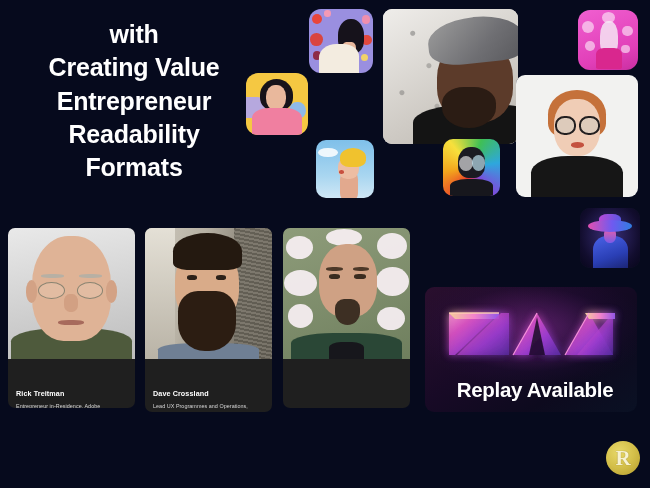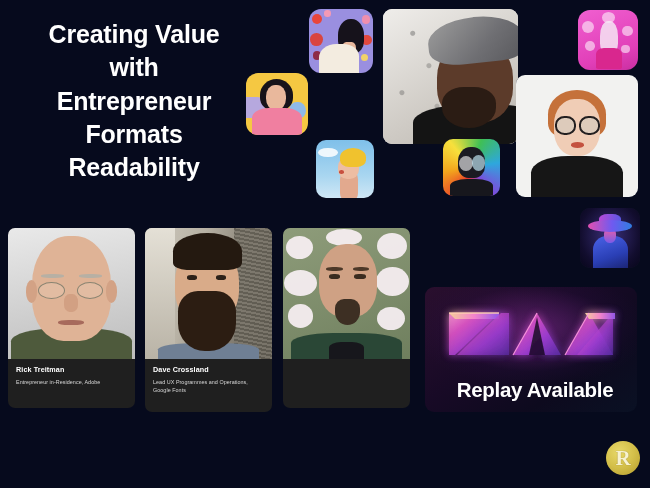--- a/index.html
+++ b/index.html
@@ -262,20 +262,21 @@
   }
 
   
   .spk-card {
     position: absolute;
     background: #1f1f1f;
     border-radius: 7px;
     overflow: hidden;
     display: flex;
     flex-direction: column;
+    gap: 24px;
   }
   .spk-photo { position: relative; width: 100%; flex: none; overflow: hidden; }
   .spk-meta { padding: 6px 8px 9px 8px; }
   .spk-name {
     color: #ffffff; font-size: 7.2px; font-weight: bold;
     letter-spacing: .1px; margin-bottom: 4px;
   }
   .spk-role {
     color: #d7d7d7; font-size: 5.4px; line-height: 1.5;
     letter-spacing: .05px;
@@ -404,25 +405,25 @@
     line-height: 1;
     text-shadow: 0 0 1px rgba(120,100,20,.8);
   }
 </style>
 </head>
 <body>
 
 <div id="stage">
 
   <div id="title-block">
+    <span class="tl">with</span>
     <span class="tl">Creating Value</span>
-    <span class="tl">with</span>
     <span class="tl">Entrepreneur</span>
+    <span class="tl">Readability</span>
     <span class="tl">Formats</span>
-    <span class="tl">Readability</span>
   </div>
 
   <div class="thumb t-sm" style="left:309px;top:9px;width:64px;height:64px;">
     <div class="art art-dots">
       <div class="d" style="left:4%;top:8%;width:16%;height:16%;background:#e8453a;"></div>
       <div class="d" style="left:24%;top:2%;width:10%;height:10%;background:#f39ab5;"></div>
       <div class="d" style="left:2%;top:38%;width:20%;height:20%;background:#d9453f;"></div>
       <div class="d" style="left:6%;top:66%;width:13%;height:13%;background:#8e2c46;"></div>
       <div class="d" style="right:4%;top:10%;width:14%;height:14%;background:#ef8fae;"></div>
       <div class="d" style="right:2%;top:40%;width:17%;height:17%;background:#e1483e;"></div>

